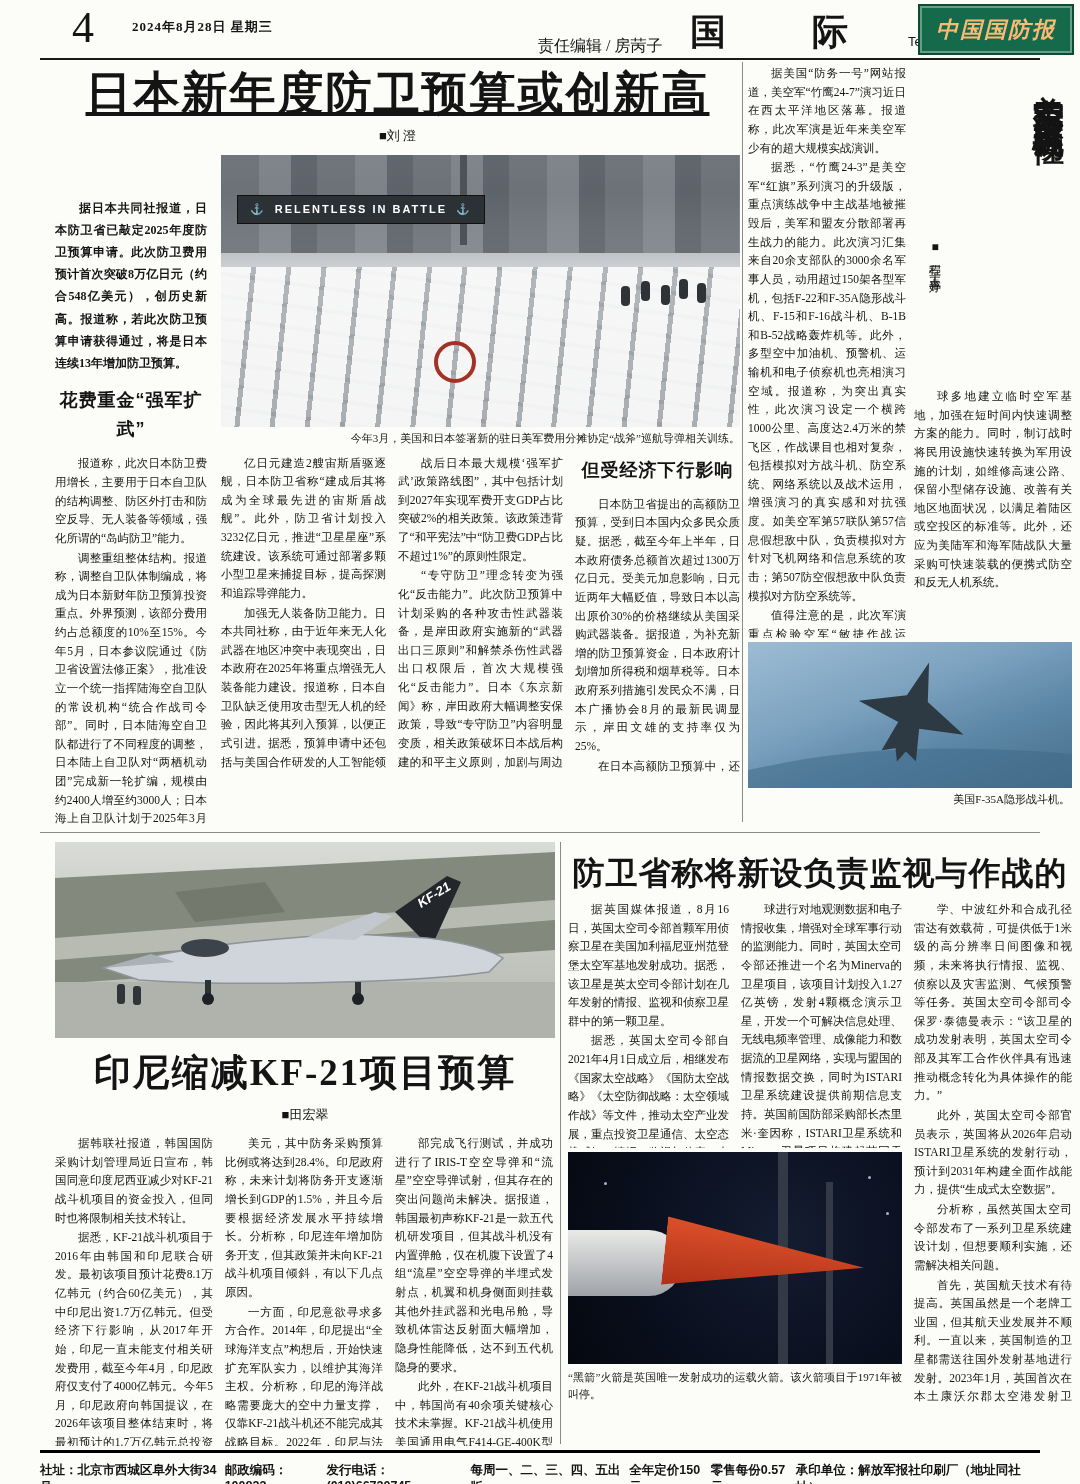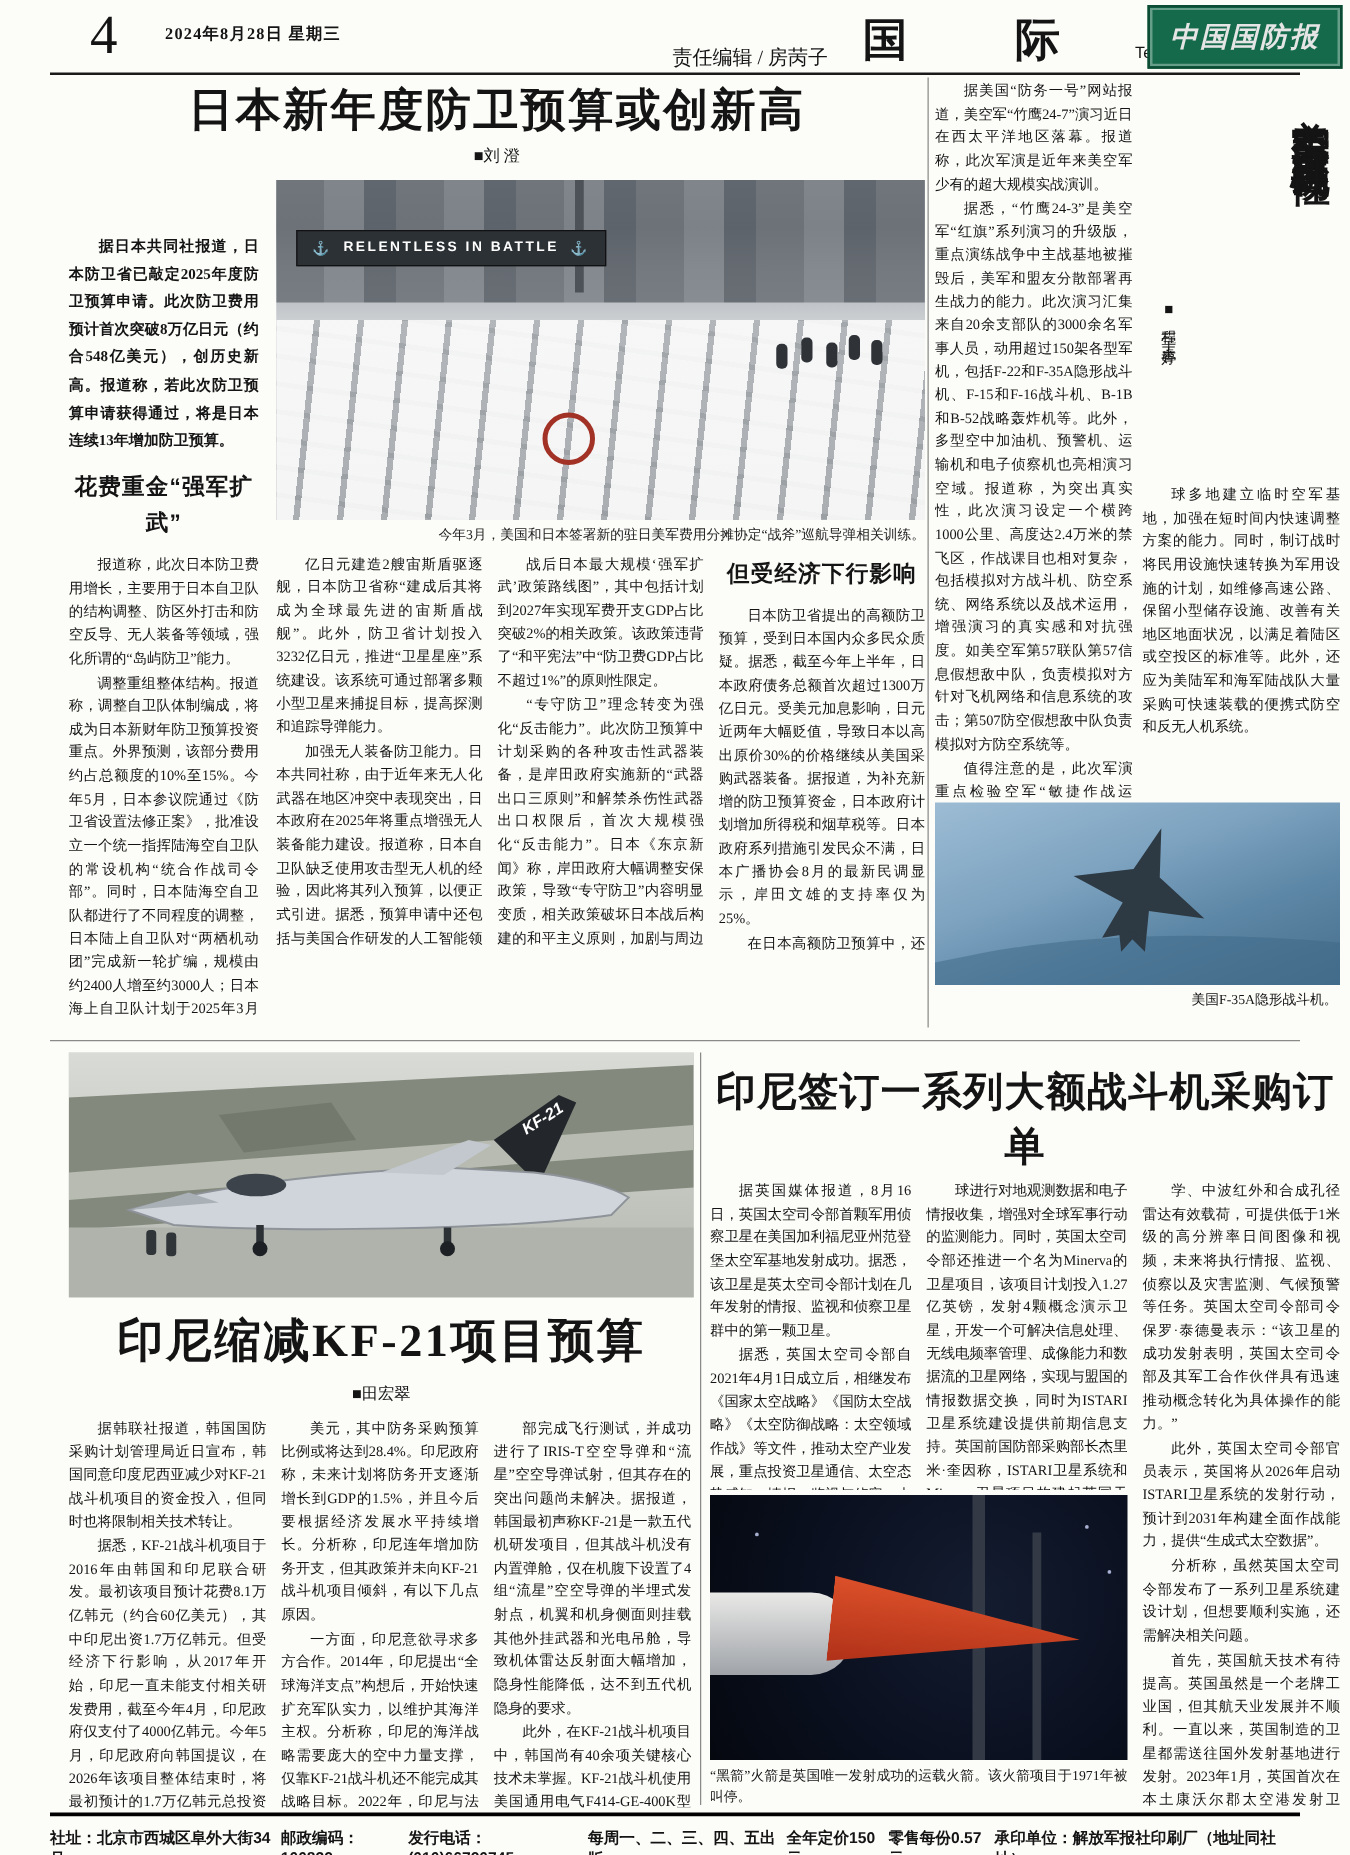--- a/index.html
+++ b/index.html
@@ -9,32 +9,32 @@
   .header{position:absolute;left:40px;right:40px;top:6px;height:52px;border-bottom:2px solid #1a1a1a;}
   .page-num{position:absolute;left:32px;top:-4px;font-size:44px;font-weight:400;}
   .hdr-date{position:absolute;left:92px;top:12px;font-size:13px;font-weight:700;letter-spacing:1px;}
   .hdr-editor{position:absolute;left:498px;top:30px;font-size:16px;}
   .hdr-section{position:absolute;left:650px;top:2px;font-size:36px;font-weight:900;letter-spacing:38px;
                font-family:"Liberation Sans","DejaVu Sans",sans-serif;}
   .hdr-tel{position:absolute;left:868px;top:28px;font-size:13px;font-family:"Liberation Sans",sans-serif;}
   .masthead{position:absolute;right:6px;top:4px;width:152px;height:47px;background:#156a4b;
             border:2px solid #0c4c34;box-shadow:inset 0 0 0 2px rgba(255,255,255,.35);
             display:flex;align-items:center;justify-content:center;}
-  .masthead span{color:#e5e5e5;font-size:22px;font-weight:700;font-style:italic;letter-spacing:2px;}
+  .masthead span{color:#fdba74;font-size:22px;font-weight:700;font-style:italic;letter-spacing:2px;}
   
   .para{margin:0 0 1px 0;text-indent:2em;text-align:justify;}
   .bodycol{font-size:11.5px;line-height:1.62;overflow:hidden;}
   h3.sub{font-family:"Liberation Sans","DejaVu Sans",sans-serif;font-weight:700;font-size:18px;
          text-align:center;margin:12px 0 10px 0;letter-spacing:1px;}
   .byline{text-align:center;font-size:13px;margin:8px 0 10px 0;}
   .caption{font-size:11px;}
   
   .japan{position:absolute;left:55px;top:64px;width:685px;height:758px;}
-  .japan-headline{font-family:"Liberation Sans","DejaVu Sans",sans-serif;font-weight:900;font-size:36px;
-                  text-align:center;letter-spacing:2px;line-height:1.1;margin:4px 0 0 0;}
+  .japan-headline{font-family:"Liberation Sans","DejaVu Sans",sans-serif;font-weight:900;font-size:46px;
+                  text-align:center;letter-spacing:2px;line-height:1.1;margin:4px 0 0 0;text-decoration:underline;}
   .japan-row{display:flex;gap:14px;margin-top:4px;}
   .japan-left{width:152px;height:640px;padding-top:30px;overflow:hidden;}
   .japan-left .intro{font-size:12px;line-height:1.85;text-indent:2em;text-align:justify;font-weight:700;}
   .japan-right{width:519px;}
   .ship-photo{position:relative;width:519px;height:272px;overflow:hidden;
      background:linear-gradient(180deg,#8f959b 0%,#757b82 14%,#a9adb2 26%,#cdd1d4 42%,#c2c6c9 68%,#b4b8bb 100%);}
   .ship-super{position:absolute;left:0;top:0;right:0;height:98px;
      background:repeating-linear-gradient(90deg,#6a7076 0 38px,#7d8389 38px 70px,#595f66 70px 96px);opacity:.85;}
   .ship-mast{position:absolute;left:46%;top:0;width:7px;height:90px;background:#4c5257;}
   .ship-banner{position:absolute;left:16px;top:40px;background:#2c3136;color:#fff;padding:7px 12px;
@@ -231,21 +231,21 @@
           <p class="para">一方面，印尼意欲寻求多方合作。2014年，印尼提出“全球海洋支点”构想后，开始快速扩充军队实力，以维护其海洋主权。分析称，印尼的海洋战略需要庞大的空中力量支撑，仅靠KF-21战斗机还不能完成其战略目标。2022年，印尼与法国达成协议，从法国购买42架“阵风”战斗机，合同总价值81亿美元。2023年，印尼与美国波音公司达成采购24架F-15EX战斗机的协议。同年，印尼斥资3亿美元从土耳其航空航天工业公司购买12架“安卡”无人机。印尼签订一系列大额战斗机采购订单，KF-21战斗机项目支出势必大幅缩减。</p>
         </div>
       <div class="bodycol">
           <p class="para">部完成飞行测试，并成功进行了IRIS-T空空导弹和“流星”空空导弹试射，但其存在的突出问题尚未解决。据报道，韩国最初声称KF-21是一款五代机研发项目，但其战斗机没有内置弹舱，仅在机腹下设置了4组“流星”空空导弹的半埋式发射点，机翼和机身侧面则挂载其他外挂武器和光电吊舱，导致机体雷达反射面大幅增加，隐身性能降低，达不到五代机隐身的要求。</p>
           <p class="para">此外，在KF-21战斗机项目中，韩国尚有40余项关键核心技术未掌握。KF-21战斗机使用美国通用电气F414-GE-400K型涡扇发动机，引进以色列埃尔比特系统公司的有源相控阵雷达核心技术，其他如光电瞄准吊舱、红外搜索与跟踪系统等设备，也是与欧洲防务企业合作研制。分析称，KF-21战斗机核心关键技术受制于人，若发生冲突极易受到反制，这种不确定性促使印尼转而采购其他技术更加成熟的战斗机。</p>
         </div>
     </div>
   </div>
 
   <div class="uk">
-    <h2 class="uk-headline">印尼签订一系列大额战斗机采购订单</h2>
+    <h2 class="uk-headline">防卫省称将新设负责监视与作战的</h2>
     <div class="uk-body">
       <div class="uk-leftgroup">
         <div class="uk-cols">
           <div class="bodycol">
               <p class="para">据英国媒体报道，8月16日，英国太空司令部首颗军用侦察卫星在美国加利福尼亚州范登堡太空军基地发射成功。据悉，该卫星是英太空司令部计划在几年发射的情报、监视和侦察卫星群中的第一颗卫星。</p>
               <p class="para">据悉，英国太空司令部自2021年4月1日成立后，相继发布《国家太空战略》《国防太空战略》《太空防御战略：太空领域作战》等文件，推动太空产业发展，重点投资卫星通信、太空态势感知、情报、监视与侦察、太空指挥控制、天基定位与导航、太空发射等领域。其中，在情报、监视与侦察方面，英国太空司令部计划未来10年投入9.7亿英镑（约合12亿美元），建成由大、中、小各类卫星组成的ISTARI卫星系统。该系统将携带光学、雷达等多种传感器，可对全</p>
             </div>
           <div class="bodycol">
               <p class="para">球进行对地观测数据和电子情报收集，增强对全球军事行动的监测能力。同时，英国太空司令部还推进一个名为Minerva的卫星项目，该项目计划投入1.27亿英镑，发射4颗概念演示卫星，开发一个可解决信息处理、无线电频率管理、成像能力和数据流的卫星网络，实现与盟国的情报数据交换，同时为ISTARI卫星系统建设提供前期信息支持。英国前国防部采购部长杰里米·奎因称，ISTARI卫星系统和Minerva卫星项目构建起英国天基情报、监视和侦察能力的基础。</p>
             </div>

